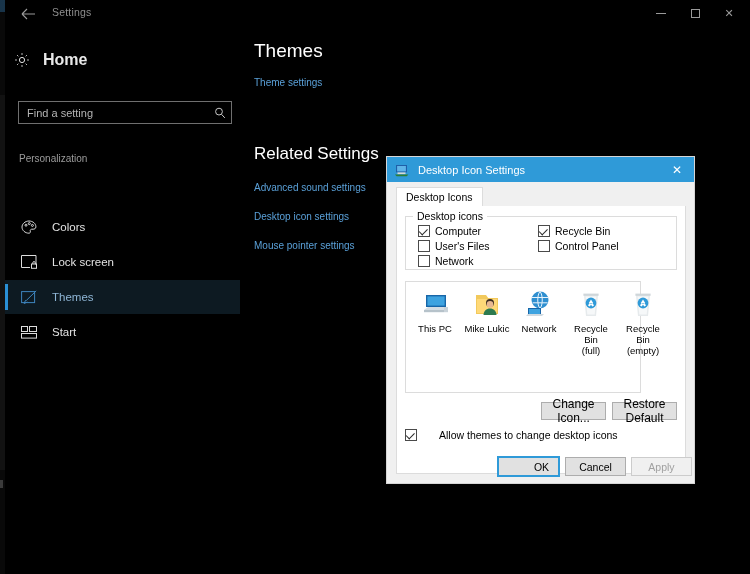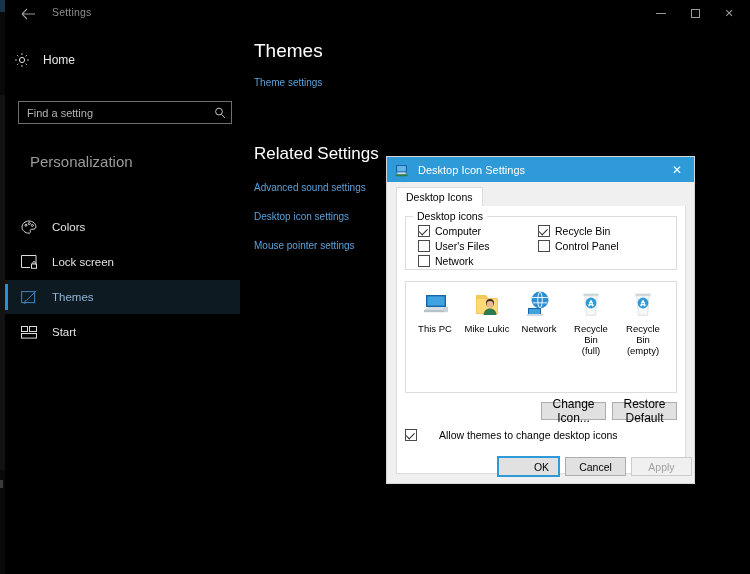--- a/index.html
+++ b/index.html
@@ -59,42 +59,42 @@
   
   #nav {
     position: absolute; left: 5px; top: 27px; width: 235px; height: 547px;
     background: #000000;
   }
   #home-row {
     position: absolute; left: 9px; top: 20px; width: 200px; height: 26px;
     display: flex; align-items: center; gap: 13px;
   }
   #home-row .ico { width: 16px; height: 16px; display:flex; align-items:center; justify-content:center; }
-  #home-label { font-size: 12px; color: #e8e8e8; }
+  #home-label { font-size: 16px; color: #e8e8e8; font-weight: bold; }
 
   #search-box {
     position: absolute; left: 13px; top: 74px;
     width: 214px; height: 23px;
     border: 1px solid #6f6f6f; background: #000000;
     display: flex; align-items: center;
   }
   #search-input {
     flex: 1; border: none; outline: none; background: transparent;
     color: #c9c9c9; font-size: 11px; font-family: inherit;
     padding-left: 8px;
   }
   #search-input::placeholder { color: #b4b4b4; }
   #search-icon {
     width: 22px; height: 21px; display:flex; align-items:center; justify-content:center;
     color: #c6c6c6;
   }
 
   #nav-group-title {
     position: absolute; left: 14px; top: 126px;
-    font-size: 15px; color: #9b9b9b; margin-left: 11px;
+    font-size: 10px; color: #9b9b9b;
   }
 
   .nav-item {
     position: absolute; left: 0; width: 235px; height: 34px;
     display: flex; align-items: center;
   }
   .nav-item .accent {
     width: 3px; height: 24px; background: transparent; margin-left: 0px;
   }
   .nav-item.selected { background: #0d1a22; }
@@ -191,21 +191,21 @@
   .cbox.checked::after {
     content: ""; display: block;
     width: 7px; height: 4px;
     border-left: 1.6px solid #2b2b2b; border-bottom: 1.6px solid #2b2b2b;
     transform: rotate(-45deg) translate(0px,-1px);
   }
   .cb-label { font-size: 10.5px; color: #000000; white-space: nowrap; }
 
   
   #preview-box {
-    position: absolute; left: 8px; top: 75px; width: 272px; height: 112px;
+    position: absolute; left: 8px; top: 75px; width: 236px; height: 112px;
     border: 1px solid #dcdcdc; background: #ffffff;
   }
   #preview-row {
     position: absolute; left: 4px; top: 6px;
     display: flex; gap: 2px;
   }
   .icon-cell {
     width: 50px; display: flex; flex-direction: column; align-items: center;
   }
   .icon-art { width: 32px; height: 32px; }

